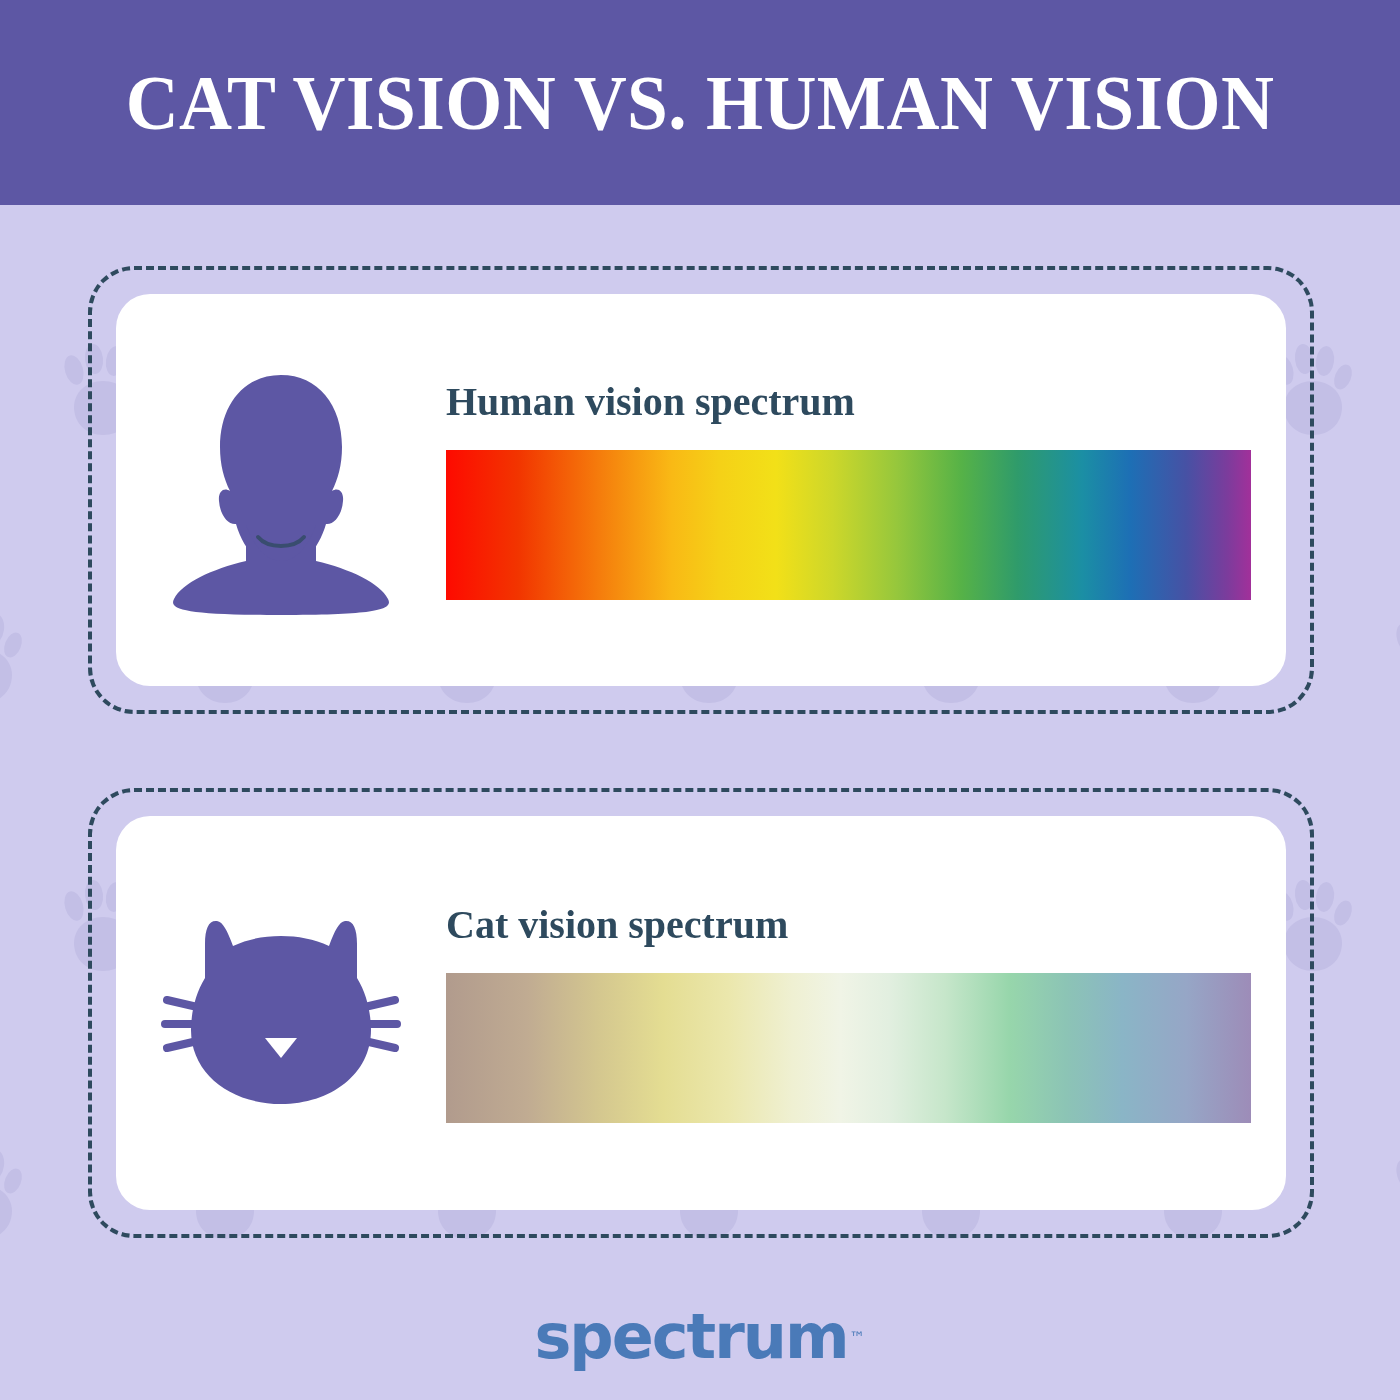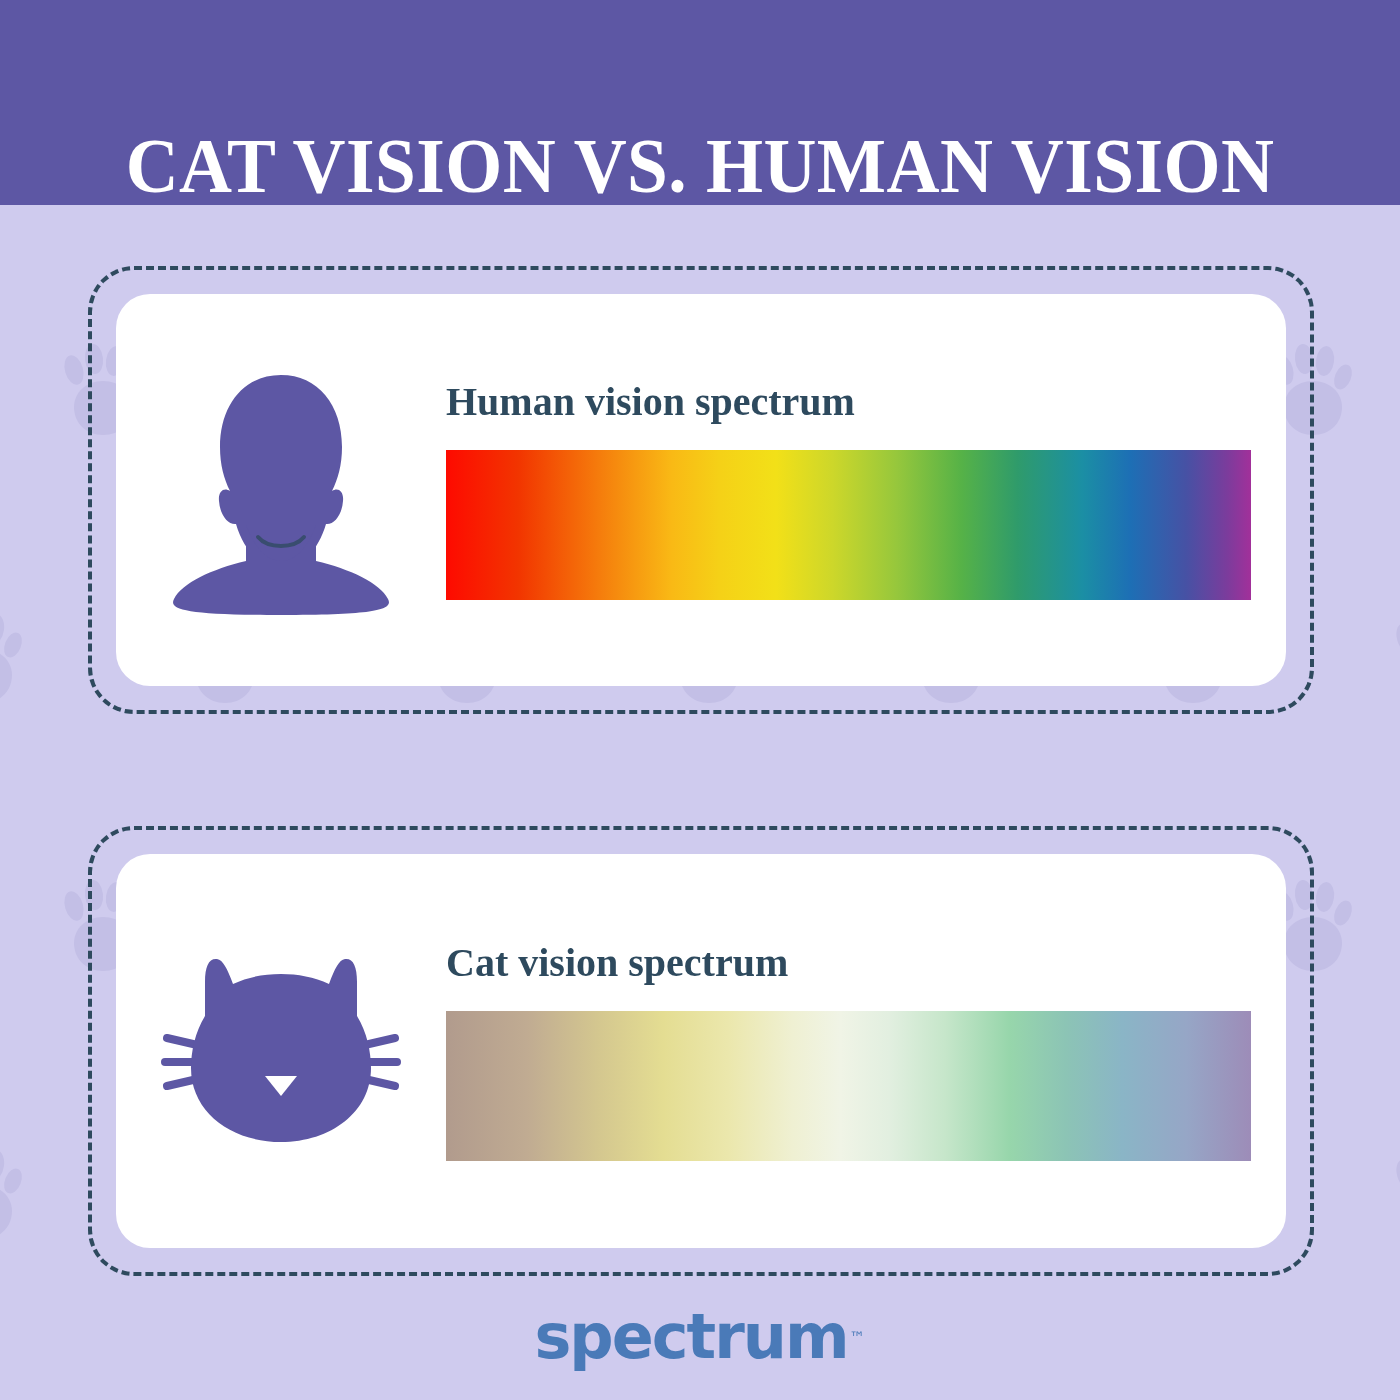--- a/index.html
+++ b/index.html
@@ -42,21 +42,21 @@
 
   
   .header-band {
     position: absolute;
     left: 0;
     top: 0;
     width: 1400px;
     height: 205px;
     background: #5d57a4;
     display: flex;
-    align-items: flex-end;
+    align-items: center;
     justify-content: center;
   }
   .header-title {
     color: #ffffff;
     font-family: "Liberation Serif", "DejaVu Serif", serif;
     font-weight: bold;
     font-size: 78px;
     letter-spacing: 0.5px;
     line-height: 1;
     text-align: center;
@@ -67,21 +67,21 @@
   
   .panel {
     position: absolute;
     left: 88px;
     width: 1226px;
     border: 4px dashed #2e4a5e;
     border-radius: 46px;
     box-sizing: border-box;
   }
   #panel-human { top: 266px; height: 448px; }
-  #panel-cat   { top: 826px; height: 450px; }
+  #panel-cat   { top: 788px; height: 450px; }
 
   .card {
     position: absolute;
     left: 24px;
     top: 24px;
     right: 24px;
     bottom: 24px;
     background: #ffffff;
     border-radius: 34px;
     display: flex;

